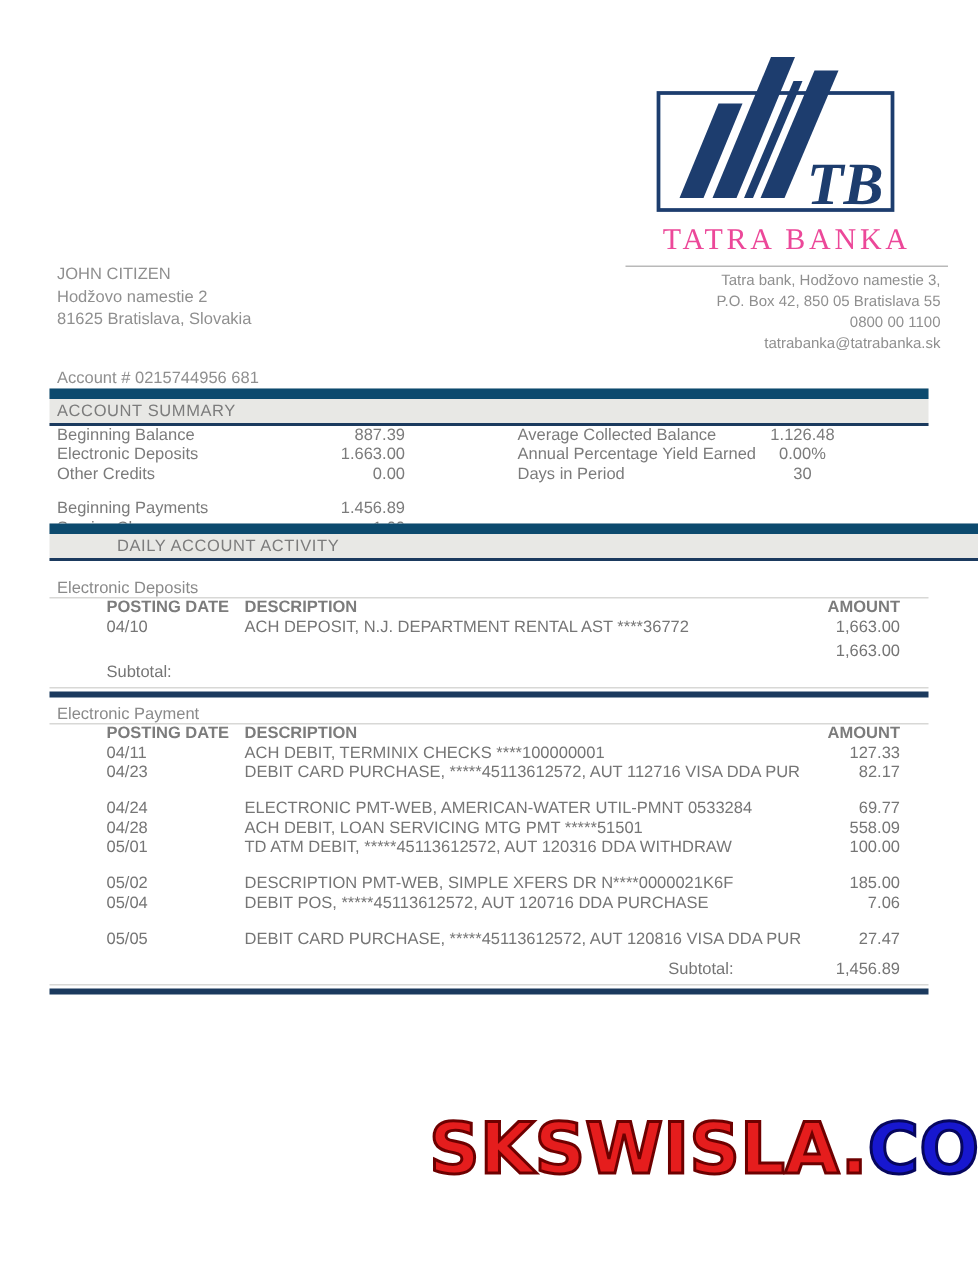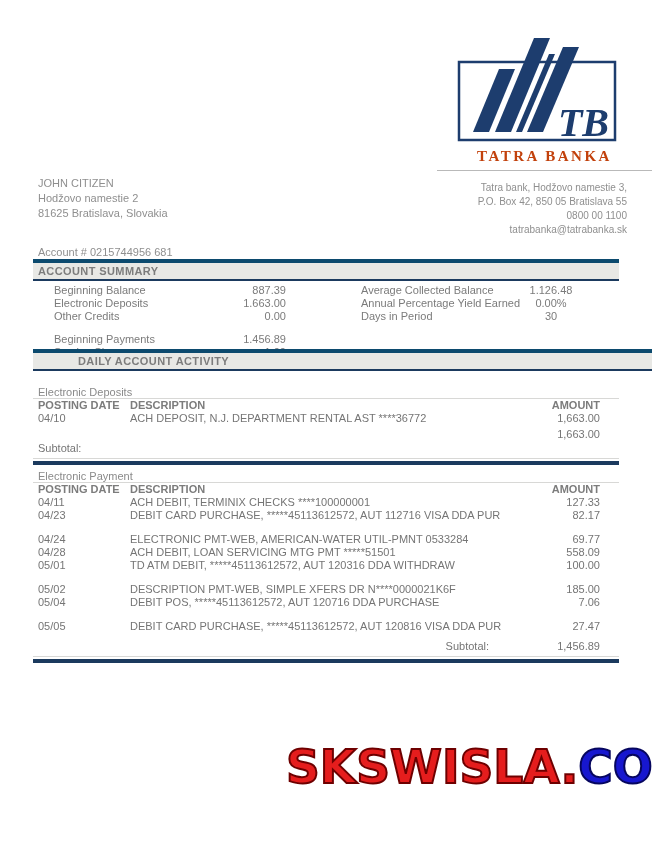--- a/index.html
+++ b/index.html
@@ -1,49 +1,49 @@
 <!DOCTYPE html>
 <html><head>
 <meta charset="utf-8">
 <style>
   html,body{margin:0;padding:0;background:#ffffff;}
   .page{position:relative;width:652px;height:841px;background:#ffffff;overflow:hidden;
         font-family:"Liberation Sans",sans-serif;color:#7b7b7b;}
 
   
-  .logo-wrap{position:absolute;top:36px;right:0;width:215px;}
-  .logo-name{font-family:"Liberation Serif",serif;font-weight:bold;font-size:15px;
-             letter-spacing:2.5px;color:#c2410c;text-align:center;margin-top:2px;white-space:nowrap;}
+  .logo-wrap{position:absolute;top:36px;right:20px;width:215px;}
+  .logo-name{font-family:"Liberation Serif",serif;font-weight:normal;font-size:20px;
+             letter-spacing:2.5px;color:#ec4899;text-align:center;margin-top:2px;white-space:nowrap;}
   .logo-rule{border-top:1px solid #b9b9b9;margin-top:5px;}
 
   
   .customer-address{position:absolute;top:176px;left:38px;font-size:11px;line-height:15px;color:#8f8f8f;}
   .bank-address{position:absolute;top:181px;right:25px;font-size:10px;line-height:14px;color:#8f8f8f;text-align:right;}
 
   
   .account-line{position:absolute;top:246px;left:38px;font-size:11px;color:#8f8f8f;}
-  .band{position:absolute;left:33px;width:581px;border-top:4px solid #0c4a6e;border-bottom:2px solid #1b3a5e;
-        background:#e8e8e5;font-weight:bold;color:#7c7c7c;font-size:11px;line-height:14px;
+  .band{position:absolute;left:33px;width:581px;border-top:7px solid #0c4a6e;border-bottom:2px solid #1b3a5e;
+        background:#e8e8e5;font-weight:normal;color:#7c7c7c;font-size:11px;line-height:14px;
         padding:1px 0 1px 5px;letter-spacing:0.4px;}
   .band-summary{top:259px;}
   .band-activity{top:349px;padding-left:45px;}
 
   
-  .summary{position:absolute;top:284px;left:16px;width:536px;font-size:11px;color:#7b7b7b;}
+  .summary{position:absolute;top:284px;left:0;width:536px;font-size:11px;color:#7b7b7b;}
   .srow{position:relative;height:13px;line-height:13px;}
   .srow.gap{height:10px;}
   .sl-label{position:absolute;left:38px;}
   .sl-value{position:absolute;left:150px;width:120px;text-align:right;}
   .sr-label{position:absolute;left:345px;}
   .sr-value{position:absolute;left:470px;width:130px;text-align:center;}
 
   
   .activity-body{position:absolute;top:386px;left:33px;width:586px;font-size:11px;color:#757575;}
   .subsection-label{height:12px;line-height:12px;padding-left:5px;border-bottom:1px solid #d8d8d6;color:#8a8a8a;}
-  .arow{position:relative;height:13px;line-height:13px;}
+  .arow{position:relative;height:13px;line-height:13px;margin-left:33px;}
   .arow.hdr{font-weight:bold;color:#7c7c7c;height:13px;}
   .arow.gap{height:11px;}
   .arow.amt-only{height:14px;padding-top:3px;}
   .a-date{position:absolute;left:5px;}
   .a-desc{position:absolute;left:97px;white-space:nowrap;}
   .a-amt{position:absolute;right:19px;}
   .a-subtotal-right{position:absolute;right:130px;}
   .subtotal-row{position:relative;height:14px;line-height:14px;margin-top:6px;}
   .thin-rule{border-top:1px solid #d8d8d6;margin-top:3px;}
   .thick-rule{height:4px;background:#1b3a5e;margin-top:2px;}

